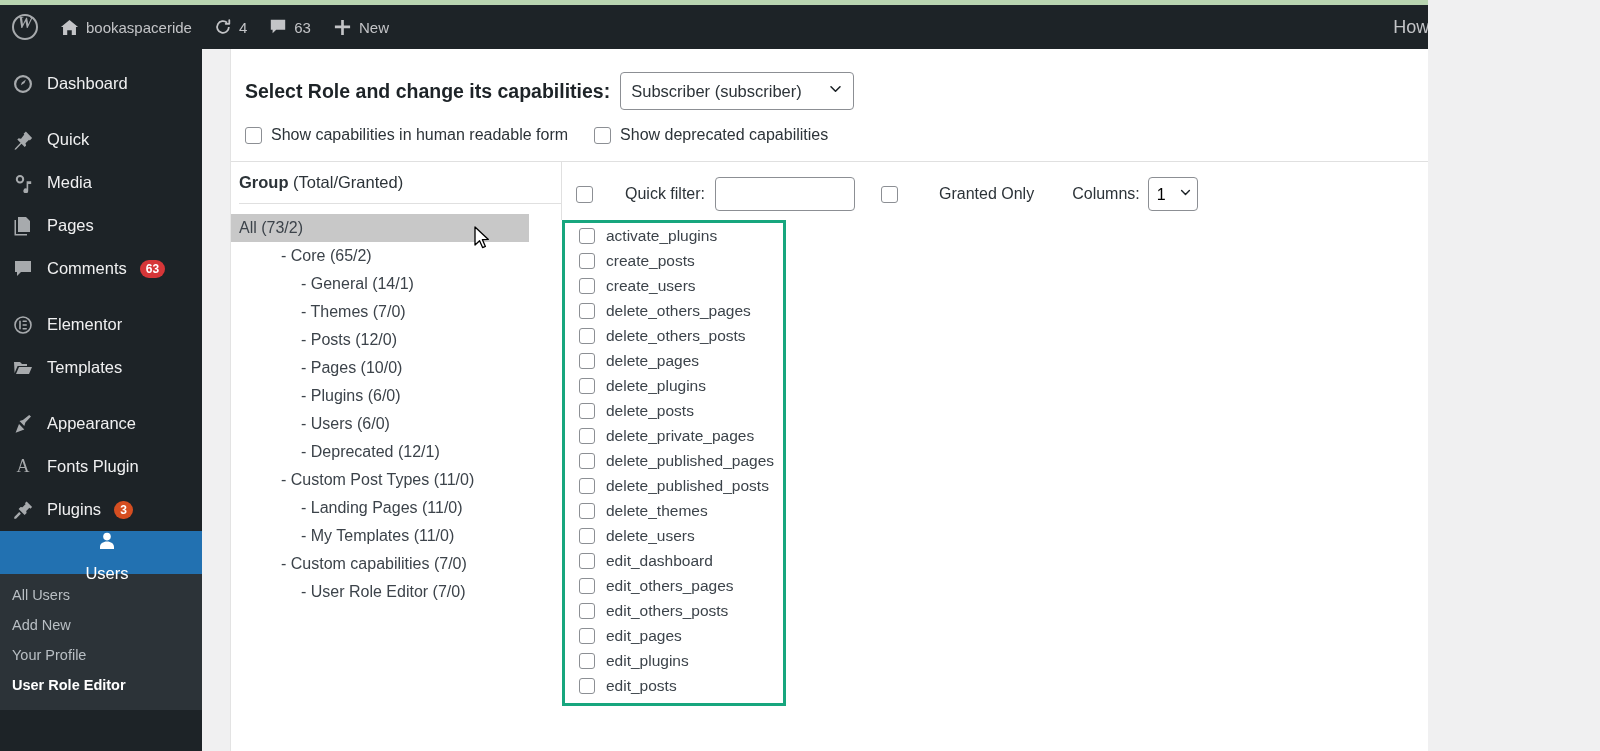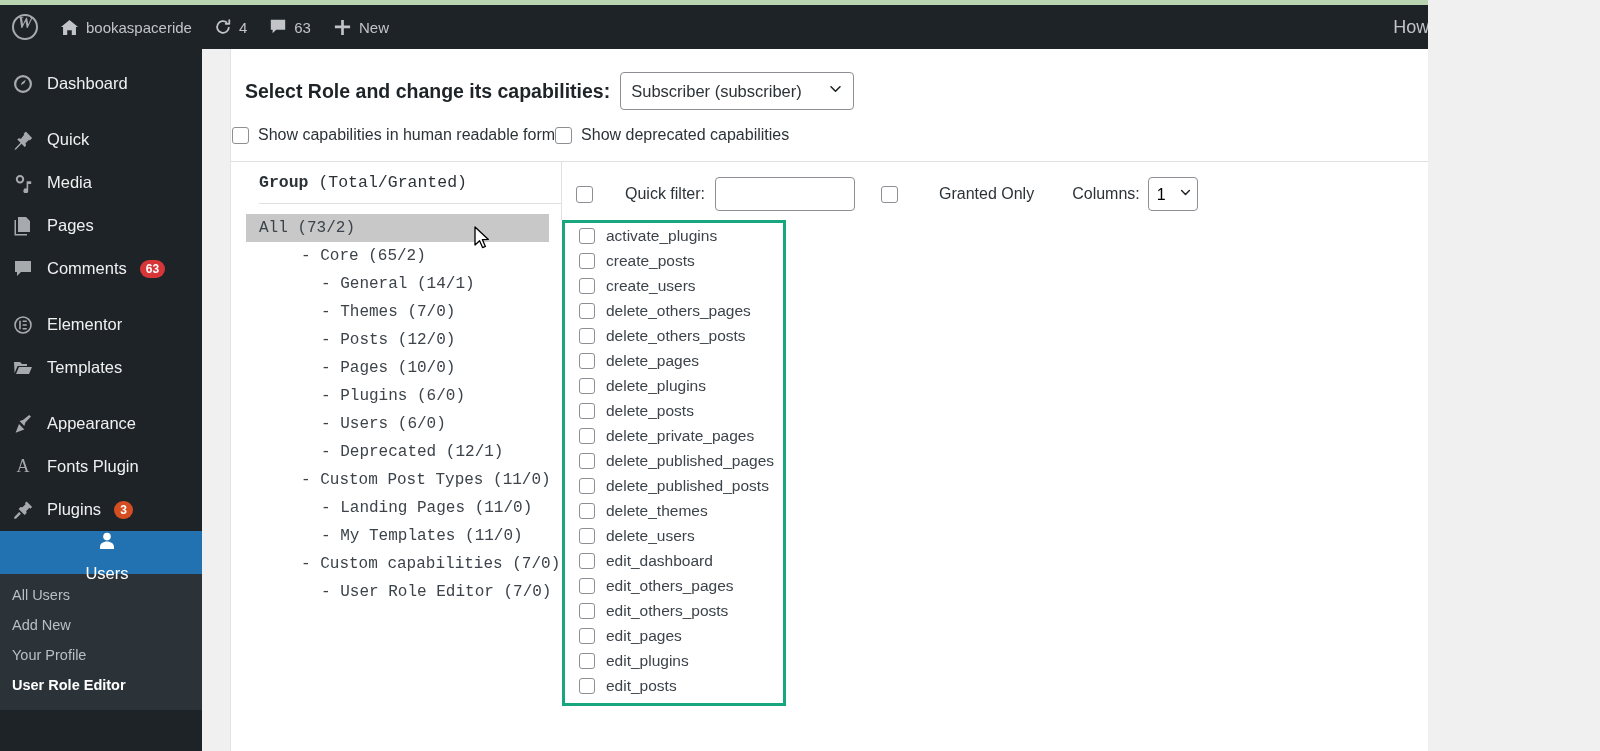--- a/index.html
+++ b/index.html
@@ -126,40 +126,40 @@
     appearance: none; -webkit-appearance: none;
     position: relative;
   }
   .select-wrap { position: relative; display: inline-block; }
   .select-wrap .chev {
     position: absolute; right: 11px; top: 50%; transform: translateY(-50%);
     pointer-events: none; color: #1d2327;
   }
 
   .checks-row {
-    display: flex; align-items: center; 
-    padding: 16px 0 0 1px;
+    display: flex; align-items: center; gap: 26px;
+    padding: 16px 0 0 14px;
     font-size: 16px; color: #2c3338;
   }
   .cbx {
     width: 17px; height: 17px; border: 1px solid #8c8f94;
     border-radius: 3px; background: #fff; display: inline-block;
     flex: 0 0 auto;
   }
   .cbx-lbl { display: flex; align-items: center; gap: 9px; }
 
   .hr {
     border-top: 1px solid #e0e0e0; margin: 17px 0 0 0; width: 100%;
   }
 
   
   .cols { display: flex; position: relative; }
 
   .group-col {
-    width: 330px; flex: 0 0 330px; padding-left: 28px; position: relative; font-family: Liberation Mono, monospace;
+    width: 330px; flex: 0 0 330px; padding-left: 8px; position: relative;
   }
   .group-title { font-size: 16.5px; color: #2c3338; padding-top: 11px; }
   .group-title b { font-weight: 700; }
   .group-rule { border-top: 1px solid #e0e0e0; margin-top: 11px; }
   .tree { padding-top: 10px; font-size: 16px; color: #3c434a; }
   .tree-item { padding: 5px 0 5px 0; white-space: nowrap; }
   .tree-item.selected { background: #c8c8c8; padding-left: 13px; margin-left: -13px; width: 303px;}
   .d0 { padding-left: 13px; }
   .d1 { padding-left: 42px; }
   .d2 { padding-left: 62px; }

